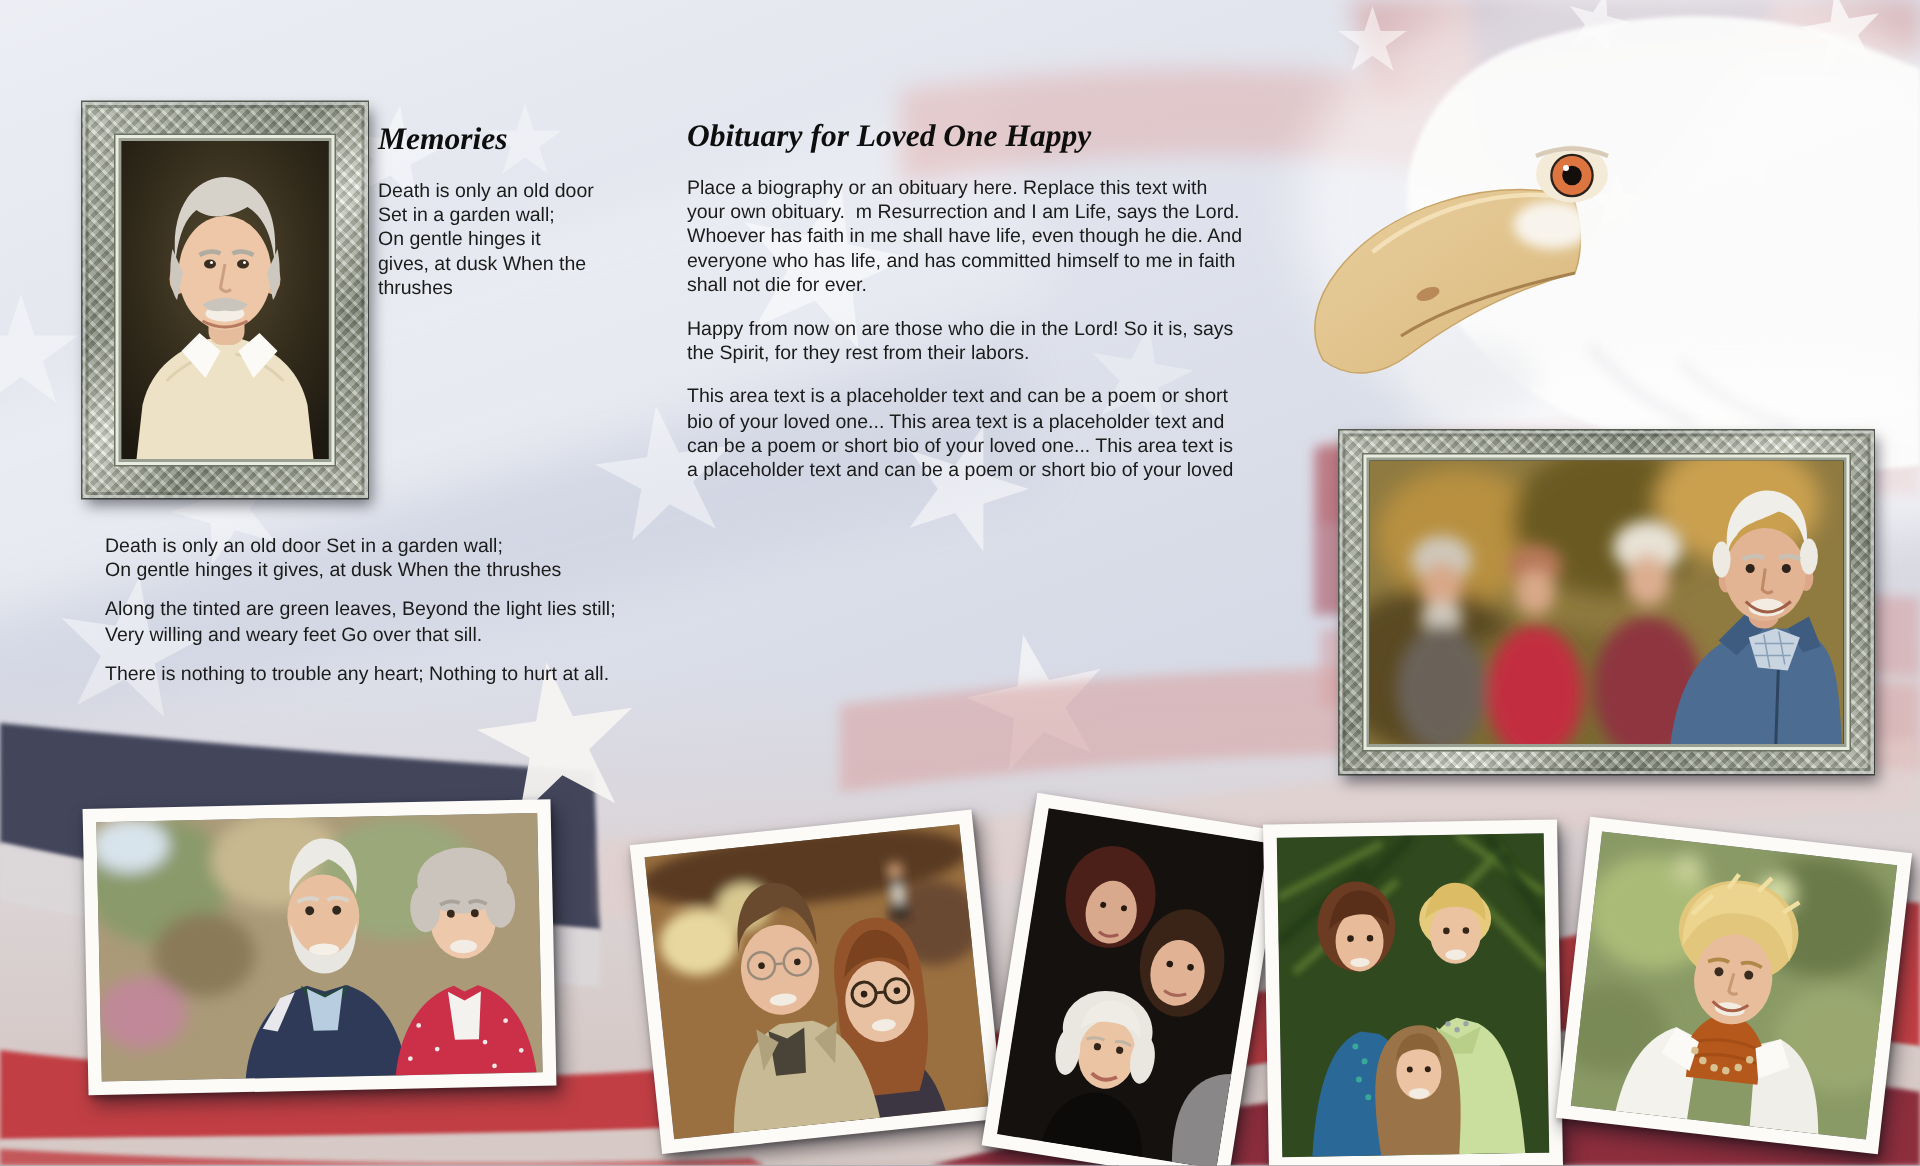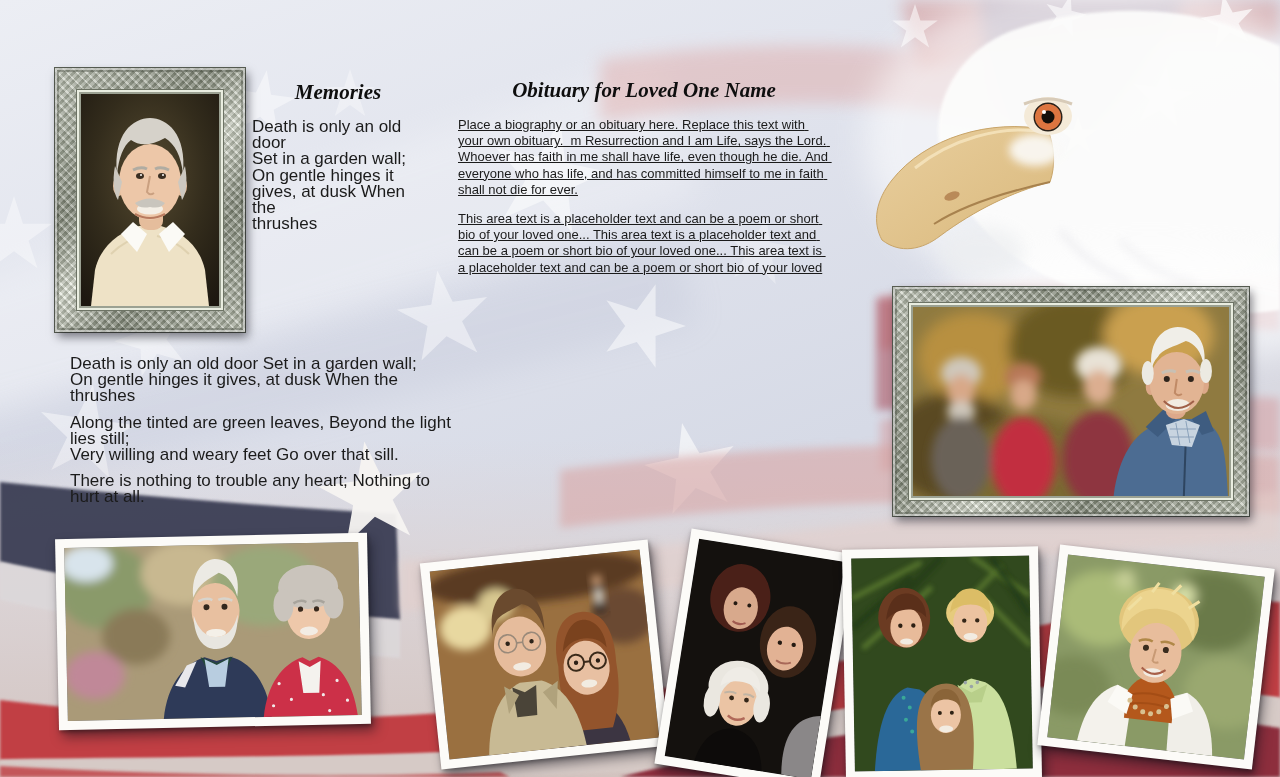--- a/index.html
+++ b/index.html
@@ -19,23 +19,23 @@
     box-shadow:0 0 0 2px #9ba192,0 0 0 4px #e9ede0,0 0 0 5px #6d7365,inset 0 0 8px rgba(0,0,0,.55);}
   .frame .photo svg{display:block;width:100%;height:100%;}
   .frame-portrait{left:55px;top:68px;width:190px;height:264px;}
   .frame-portrait .photo{inset:26px;}
   .frame-memorial{left:893px;top:287px;width:356px;height:229px;}
   .frame-memorial .photo{inset:20px;}
   
   .memories-col{position:absolute;left:252px;top:80px;width:172px;}
   .obituary-col{position:absolute;left:458px;top:78px;width:372px;}
   .poem-wide{position:absolute;left:70px;top:356px;width:390px;}
-  .script-title{margin:0 0 14px;text-align:center;font:italic 700 21px "Liberation Serif",serif;color:#0e0e0e;}
-  .stanza{white-space:pre-line;margin:0 0 10px;font-size:17px;line-height:16.2px;}
-  .para{white-space:pre-wrap;margin:0 0 13px;font-size:13px;line-height:16.2px;text-decoration:underline;}
+  .script-title{margin:0 0 14px;font:italic 700 21px "Liberation Serif",serif;color:#0e0e0e;}
+  .stanza{white-space:pre-line;margin:0 0 10px;font-size:13px;line-height:16.2px;}
+  .para{white-space:pre-wrap;margin:0 0 13px;font-size:13px;line-height:16.2px;}
   
   .snap{position:absolute;margin:0;background:#fcfbf8;padding:9px;
     box-shadow:4px 7px 12px rgba(15,15,25,.5),1px 2px 4px rgba(0,0,0,.35);}
   .snap svg{display:block;background:#777;}
   .snap1{left:57px;top:536px;transform:rotate(-1.2deg);}
   .snap2{left:430px;top:551px;transform:rotate(-6deg);}
   .snap3{left:672px;top:540px;transform:rotate(9deg);}
   .snap4{left:844px;top:548px;transform:rotate(-1deg);}
   .snap5{left:1048px;top:556px;transform:rotate(6.5deg);}
 </style>
@@ -172,22 +172,23 @@
   <div class="memories-col">
     <h2 class="script-title">Memories</h2>
     <p class="stanza">Death is only an old door
 Set in a garden wall;
 On gentle hinges it
 gives, at dusk When the
 thrushes</p>
   </div>
 
   <div class="obituary-col">
-    <h2 class="script-title">Obituary for Loved One Name</h2>
+    <h2 class="script-title">Obituary for Loved One Happy</h2>
     <p class="para">Place a biography or an obituary here. Replace this text with your own obituary.  m Resurrection and I am Life, says the Lord. Whoever has faith in me shall have life, even though he die. And everyone who has life, and has committed himself to me in faith shall not die for ever.</p>
+    <p class="para">Happy from now on are those who die in the Lord! So it is, says the Spirit, for they rest from their labors.</p>
     <p class="para">This area text is a placeholder text and can be a poem or short bio of your loved one... This area text is a placeholder text and can be a poem or short bio of your loved one... This area text is a placeholder text and can be a poem or short bio of your loved</p>
   </div>
 
   <div class="poem-wide">
     <p class="stanza">Death is only an old door Set in a garden wall;
 On gentle hinges it gives, at dusk When the thrushes</p>
     <p class="stanza">Along the tinted are green leaves, Beyond the light lies still;
 Very willing and weary feet Go over that sill.</p>
     <p class="stanza">There is nothing to trouble any heart; Nothing to hurt at all.</p>
   </div>

